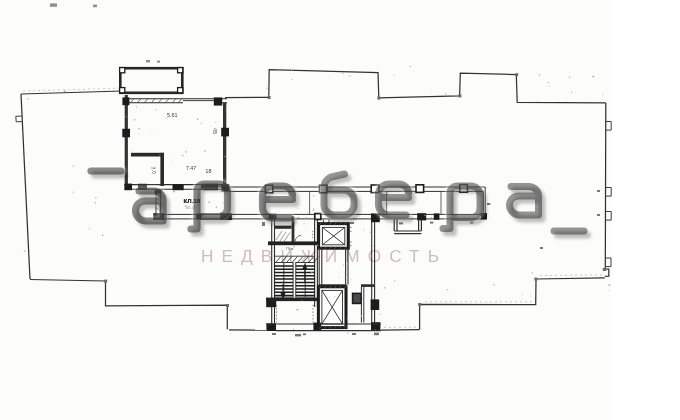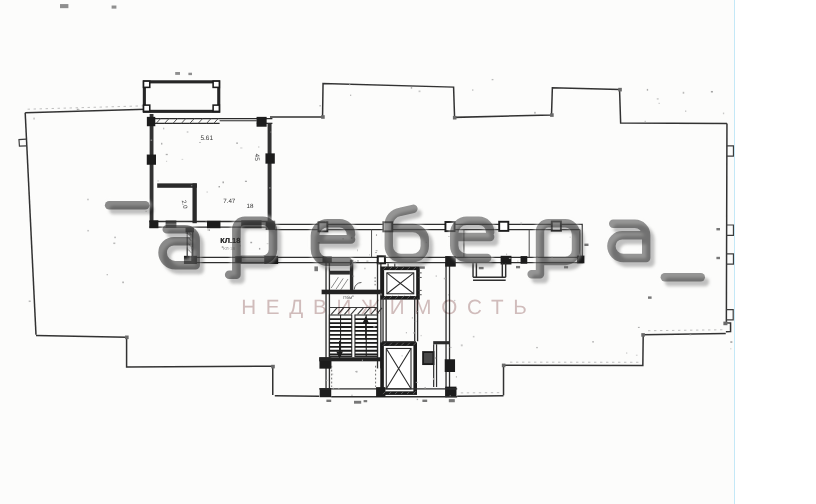--- a/index.html
+++ b/index.html
@@ -1,16 +1,16 @@
 <!DOCTYPE html>
 <html><head>
 <meta charset="utf-8">
 <style>
   html,body{margin:0;padding:0;background:#fff;}
-  #page{width:612px;height:420px;position:relative;background:#0ea5e9;overflow:hidden;
+  #page{width:612px;height:420px;position:relative;background:#f0abfc;overflow:hidden;
         font-family:"Liberation Sans", sans-serif;}
   svg{position:absolute;left:0;top:0;}
 </style>
 </head>
 <body>
 
 <div id="page">
 <svg width="680" height="420" viewBox="0 0 680 420">
 <defs>
   <filter id="soft" x="-5%" y="-5%" width="110%" height="110%">

